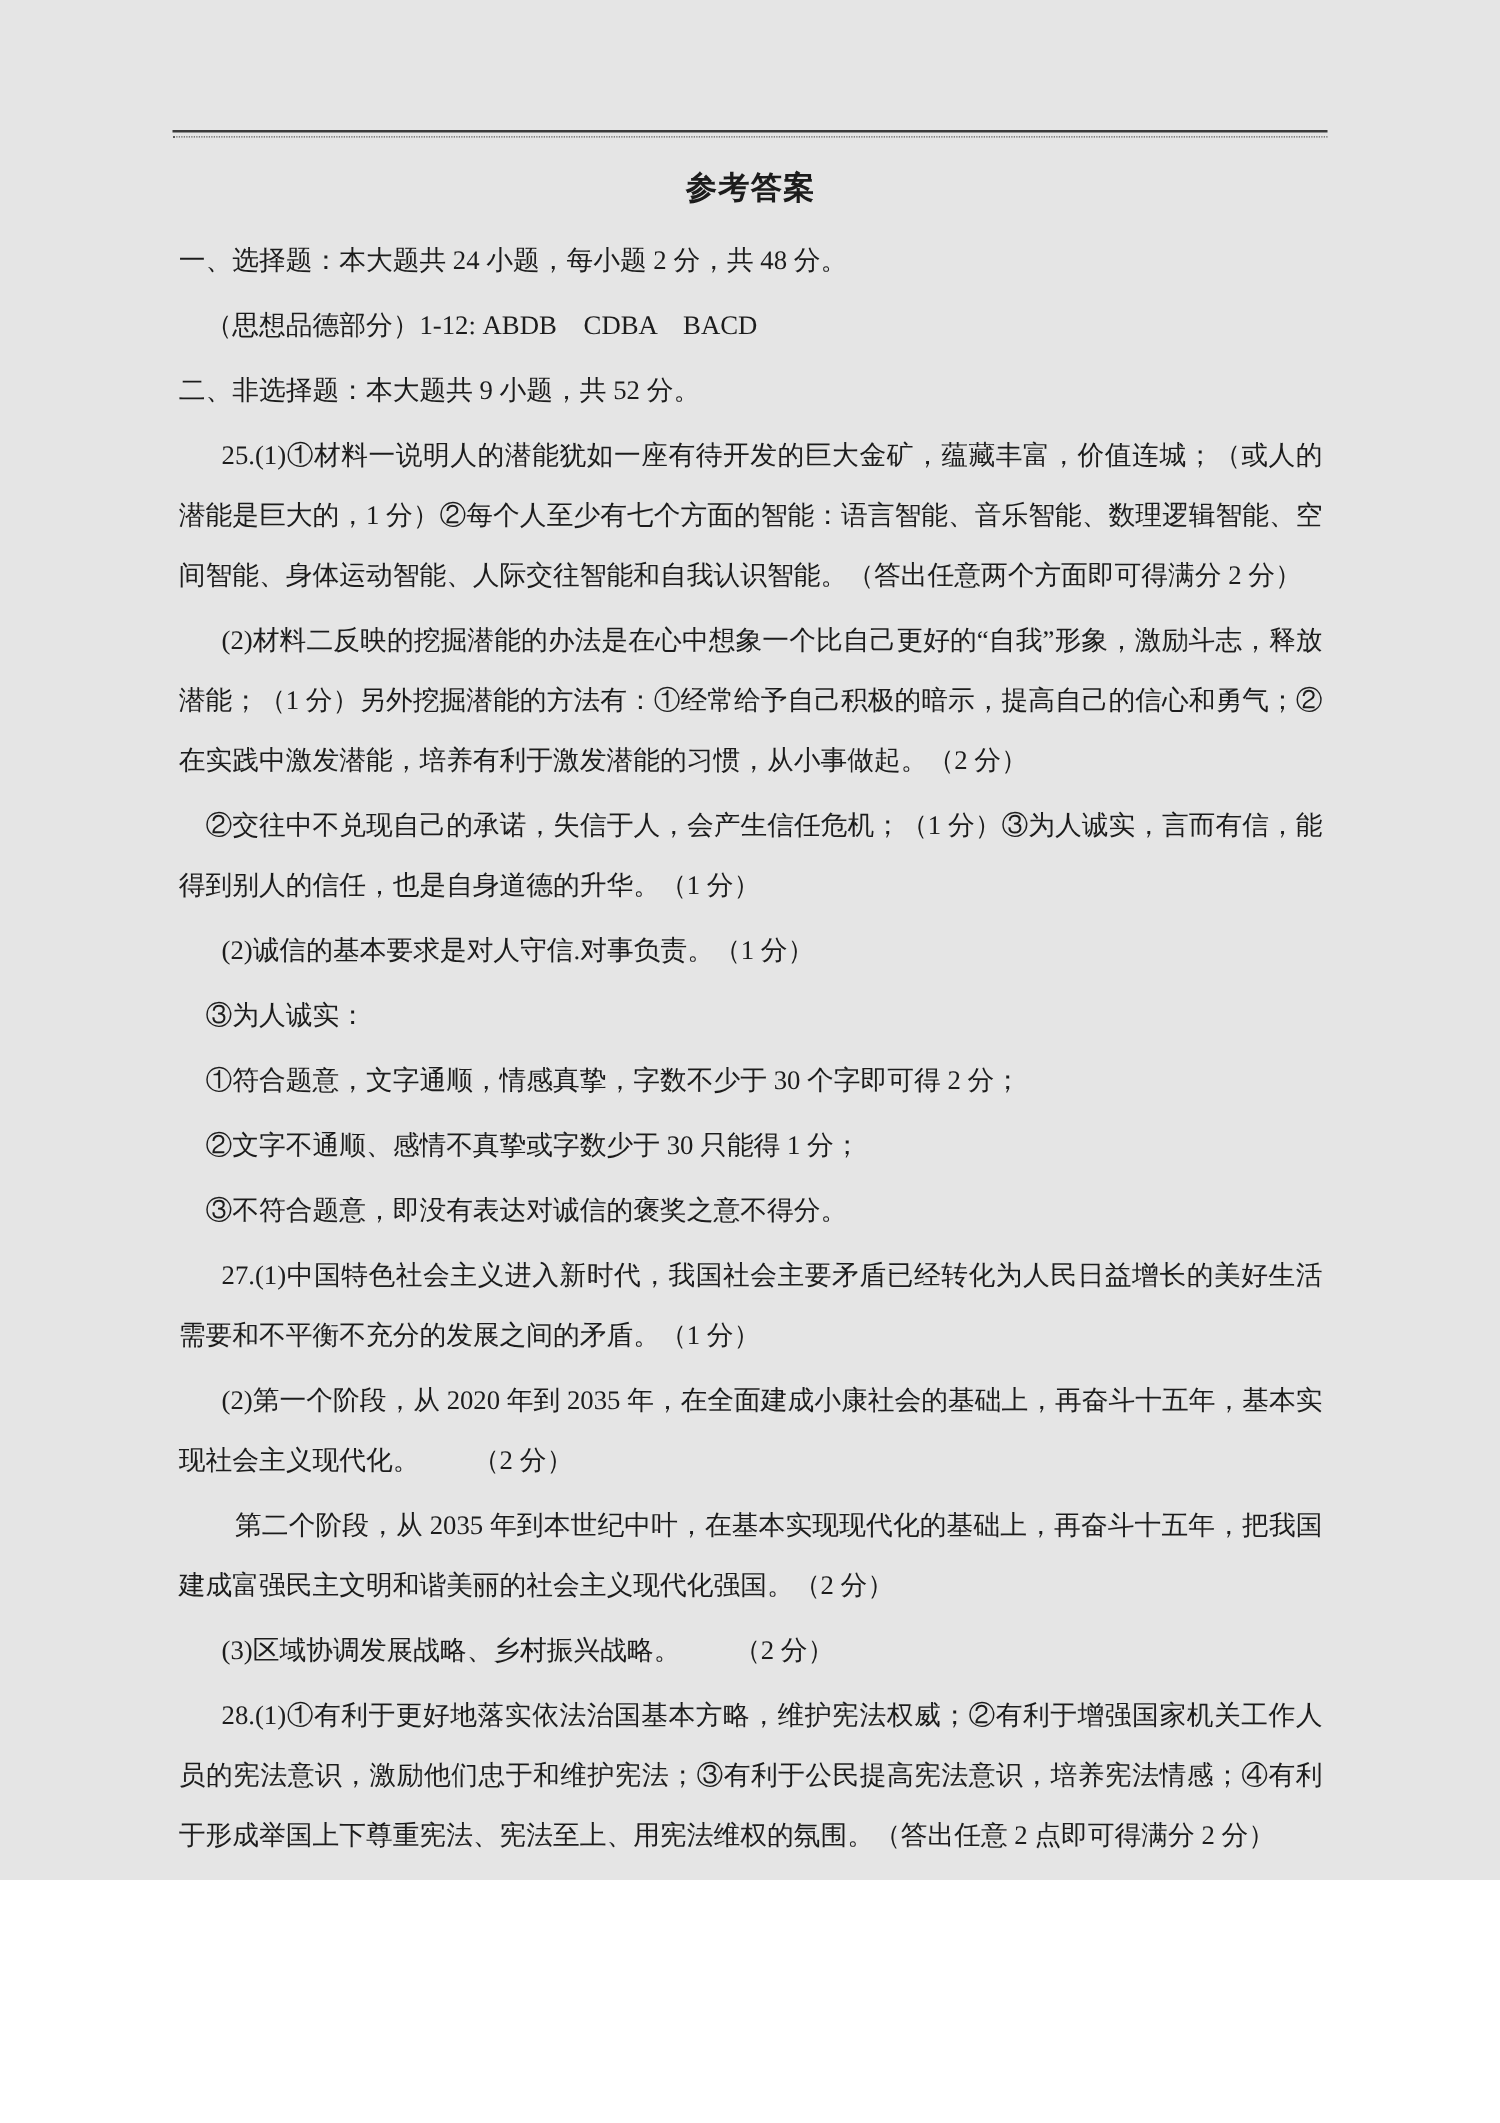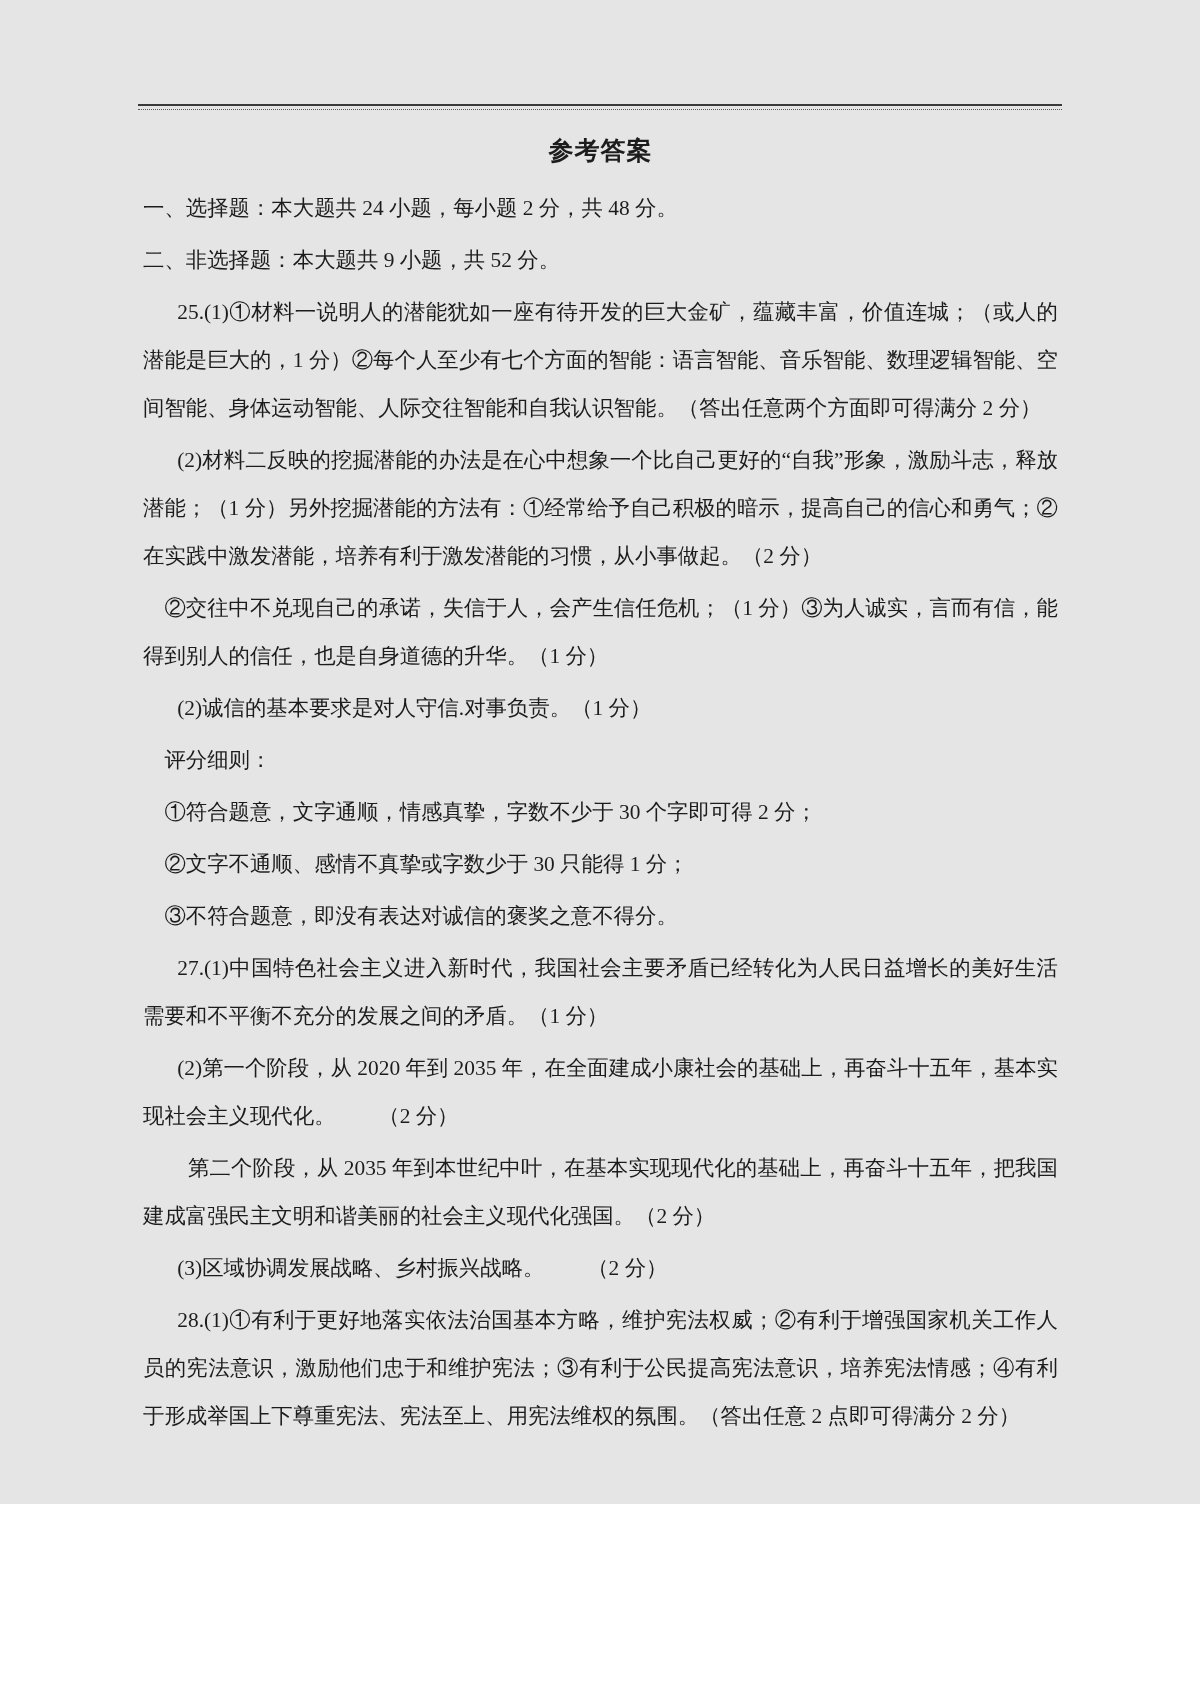--- a/index.html
+++ b/index.html
@@ -61,26 +61,27 @@
 </style>
 </head>
 <body>
 
 <div class="page">
   <div class="header-rule"></div>
   <div class="content">
     <h1 class="title">参考答案</h1>
     <div>
         <p class="para indent-0">一、选择题：本大题共 24 小题，每小题 2 分，共 48 分。</p>
+        <p class="para indent-1">（思想品德部分）1-12: ABDB　CDBA　BACD</p>
         <p class="para indent-0">二、非选择题：本大题共 9 小题，共 52 分。</p>
         <p class="para indent-1-5">25.(1)①材料一说明人的潜能犹如一座有待开发的巨大金矿，蕴藏丰富，价值连城；（或人的潜能是巨大的，1 分）②每个人至少有七个方面的智能：语言智能、音乐智能、数理逻辑智能、空间智能、身体运动智能、人际交往智能和自我认识智能。（答出任意两个方面即可得满分 2 分）</p>
         <p class="para indent-1-5">(2)材料二反映的挖掘潜能的办法是在心中想象一个比自己更好的“自我”形象，激励斗志，释放潜能；（1 分）另外挖掘潜能的方法有：①经常给予自己积极的暗示，提高自己的信心和勇气；②在实践中激发潜能，培养有利于激发潜能的习惯，从小事做起。（2 分）</p>
         <p class="para indent-1">②交往中不兑现自己的承诺，失信于人，会产生信任危机；（1 分）③为人诚实，言而有信，能得到别人的信任，也是自身道德的升华。（1 分）</p>
         <p class="para indent-1-5">(2)诚信的基本要求是对人守信.对事负责。（1 分）</p>
-        <p class="para indent-1">评分细则：</p>
+        <p class="para indent-1">③为人诚实：</p>
         <p class="para indent-1">①符合题意，文字通顺，情感真挚，字数不少于 30 个字即可得 2 分；</p>
         <p class="para indent-1">②文字不通顺、感情不真挚或字数少于 30 只能得 1 分；</p>
         <p class="para indent-1">③不符合题意，即没有表达对诚信的褒奖之意不得分。</p>
         <p class="para indent-1-5">27.(1)中国特色社会主义进入新时代，我国社会主要矛盾已经转化为人民日益增长的美好生活需要和不平衡不充分的发展之间的矛盾。（1 分）</p>
         <p class="para indent-1-5">(2)第一个阶段，从 2020 年到 2035 年，在全面建成小康社会的基础上，再奋斗十五年，基本实现社会主义现代化。　　（2 分）</p>
         <p class="para indent-2">第二个阶段，从 2035 年到本世纪中叶，在基本实现现代化的基础上，再奋斗十五年，把我国建成富强民主文明和谐美丽的社会主义现代化强国。（2 分）</p>
         <p class="para indent-1-5">(3)区域协调发展战略、乡村振兴战略。　　（2 分）</p>
         <p class="para indent-1-5">28.(1)①有利于更好地落实依法治国基本方略，维护宪法权威；②有利于增强国家机关工作人员的宪法意识，激励他们忠于和维护宪法；③有利于公民提高宪法意识，培养宪法情感；④有利于形成举国上下尊重宪法、宪法至上、用宪法维权的氛围。（答出任意 2 点即可得满分 2 分）</p>
       </div>
   </div>

